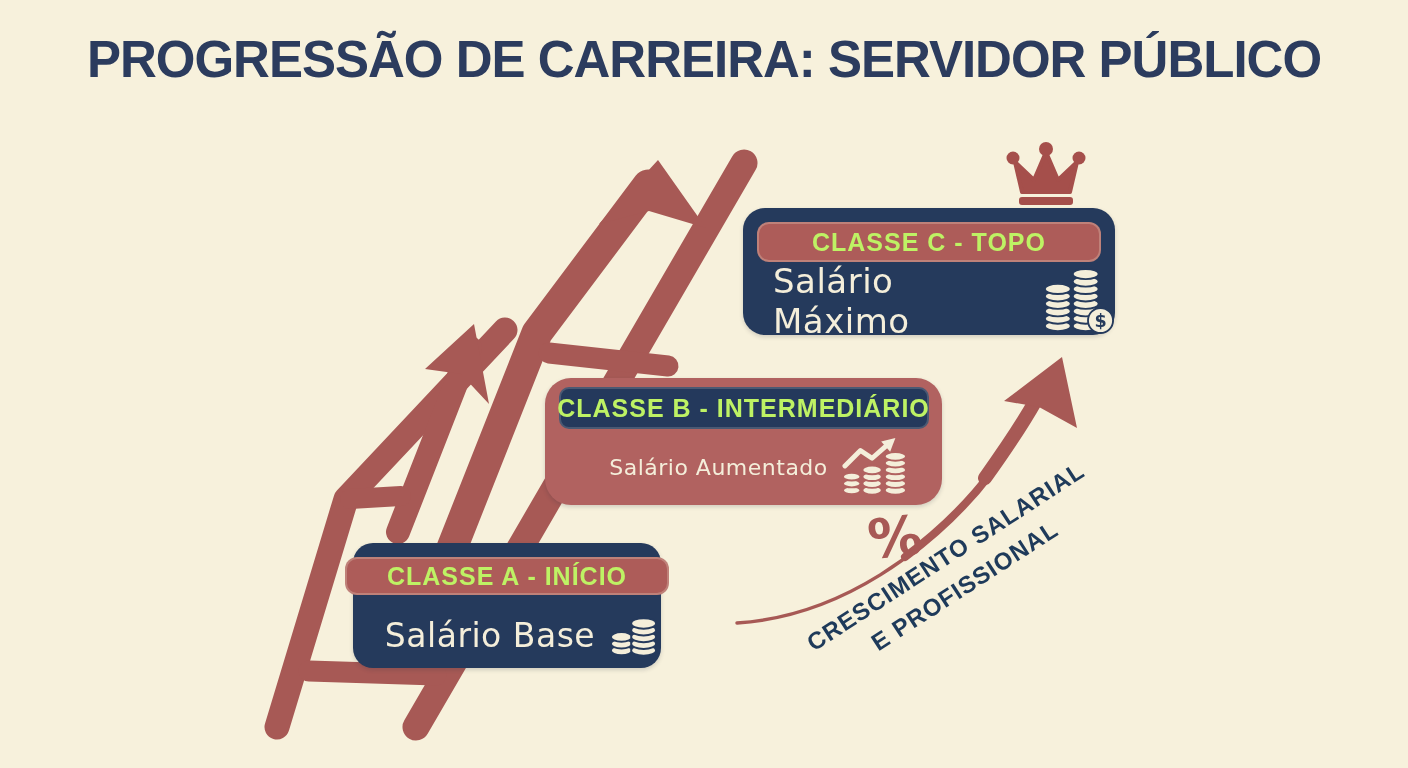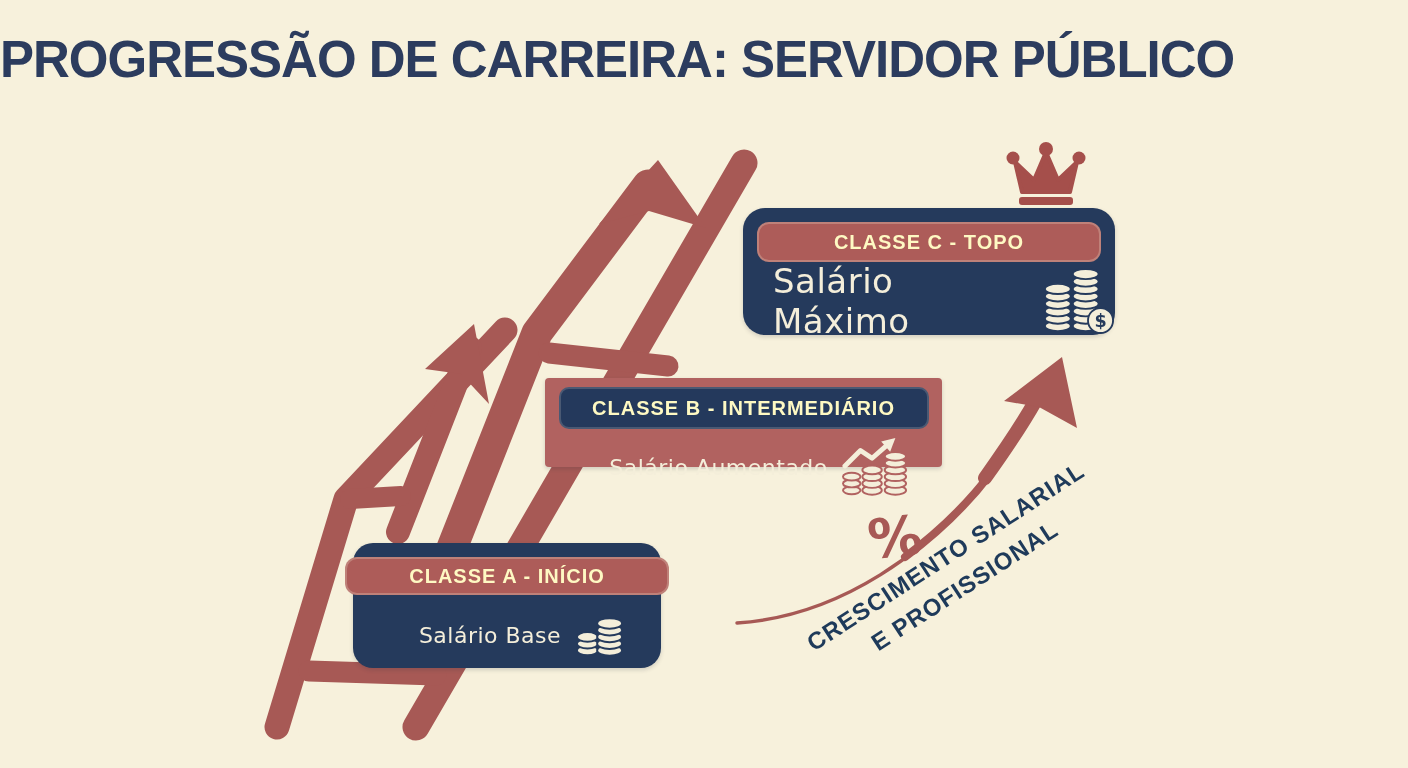--- a/index.html
+++ b/index.html
@@ -3,43 +3,43 @@
 <meta charset="utf-8">
 <style>
   html,body{margin:0;padding:0;background:#f7f1dc;}
   .stage{
     position:relative;width:1408px;height:768px;overflow:hidden;
     background:#f7f1dc;
     font-family:"Liberation Sans",sans-serif;
   }
   .title{
     position:absolute;left:0;right:0;top:30px;margin:0;
-    text-align:left;font-size:51px;font-weight:bold;letter-spacing:-1px;
+    text-align:center;font-size:51px;font-weight:bold;letter-spacing:-1px;
     color:#2c3c5e;font-family:"Liberation Sans",sans-serif;
   }
   svg.layer{position:absolute;left:0;top:0;}
   .card{position:absolute;border-radius:20px;box-shadow:0 2px 4px rgba(40,45,60,.18);}
   .card-navy{background:#253a5c;}
   .card-maroon{background:#b16260;}
   .pill{
     position:absolute;left:50%;transform:translateX(-50%);
     display:flex;align-items:center;justify-content:center;
     border-radius:12px;white-space:nowrap;
   }
   .pill-maroon{background:#ad5c59;border:2px solid rgba(247,241,220,.25);}
   .pill-navy{background:#24395c;border:2px solid rgba(247,241,220,.18);}
   .pill span{
-    color:#fef9c3;font-weight:bold;font-size:20px;letter-spacing:1px;
+    color:#bef264;font-weight:bold;font-size:25px;letter-spacing:1px;
   }
   .salary-row{
     position:absolute;left:0;right:0;display:flex;align-items:center;
     justify-content:center;gap:14px;margin-left:30px;
   }
   .salary-text{
-    color:#f4eeda;font-size:22px;font-weight:500;letter-spacing:.5px;
+    color:#f4eeda;font-size:33px;font-weight:500;letter-spacing:.5px;
     font-family:"DejaVu Sans","Liberation Sans",sans-serif;
   }
   .percent{
     position:absolute;left:868px;top:506px;
     color:#a75955;font-size:54px;font-weight:bold;transform:rotate(-6deg);
     font-family:"DejaVu Sans",sans-serif;
   }
   .growth-label{
     position:absolute;left:775px;top:536px;width:360px;
     transform:rotate(-33deg);transform-origin:50% 50%;
@@ -103,21 +103,21 @@
           <ellipse cx="36" cy="39" rx="13" ry="5.5"></ellipse>
           <ellipse cx="36" cy="32" rx="13" ry="5.5"></ellipse>
           <ellipse cx="36" cy="25" rx="13" ry="5.5"></ellipse>
           <ellipse cx="36" cy="18" rx="13" ry="5.5"></ellipse>
           <ellipse cx="36" cy="11" rx="13" ry="5.5"></ellipse>
         </g>
       </svg>
     </div>
   </div>
 
-  <div class="card card-maroon" style="left:545px;top:378px;width:397px;height:89px;border-radius:4px">
+  <div class="card card-maroon" style="left:545px;top:378px;width:397px;height:127px;border-radius:26px">
     <div class="pill pill-navy" style="top:9px;width:366px;height:38px;border-radius:10px">
       <span>CLASSE B - INTERMEDIÁRIO</span>
     </div>
     <div class="salary-row" style="top:58px;height:62px">
       <span class="salary-text" style="font-size:22px">Salário Aumentado</span>
       <svg width="66" height="62" viewBox="0 0 68 62">
         <g fill="#f4eeda" stroke="#b16260" stroke-width="2">
           <ellipse cx="10" cy="55" rx="9" ry="4"></ellipse>
           <ellipse cx="10" cy="48" rx="9" ry="4"></ellipse>
           <ellipse cx="10" cy="41" rx="9" ry="4"></ellipse>

